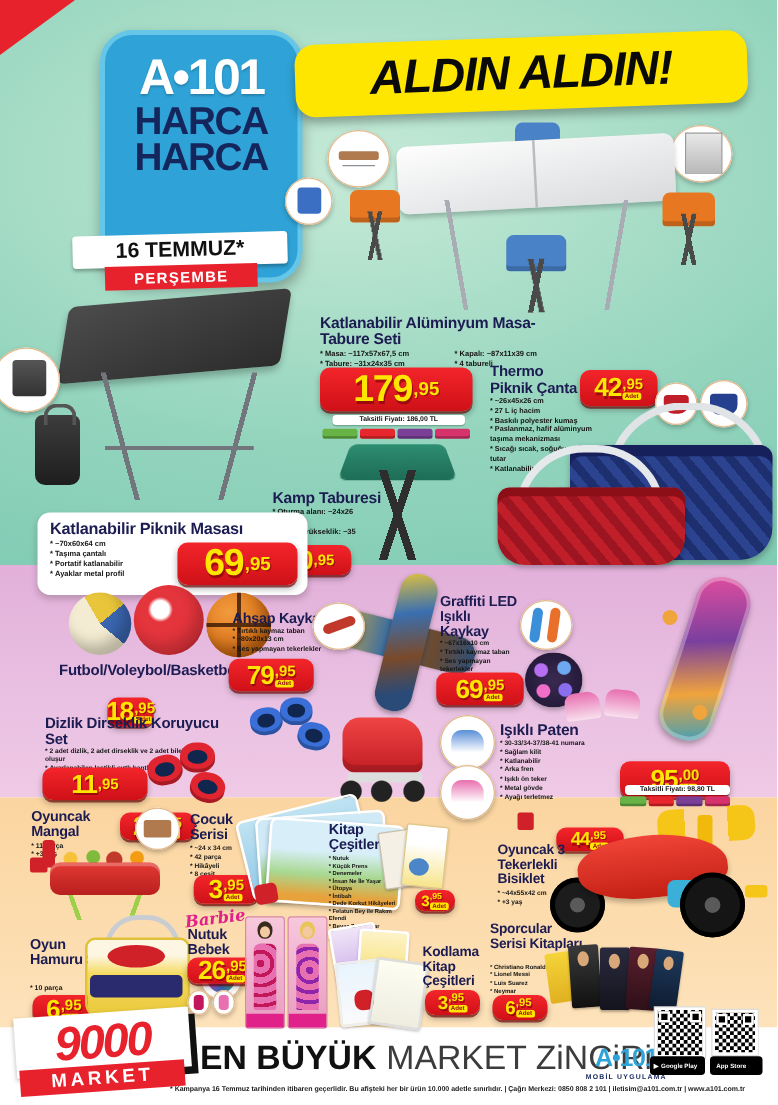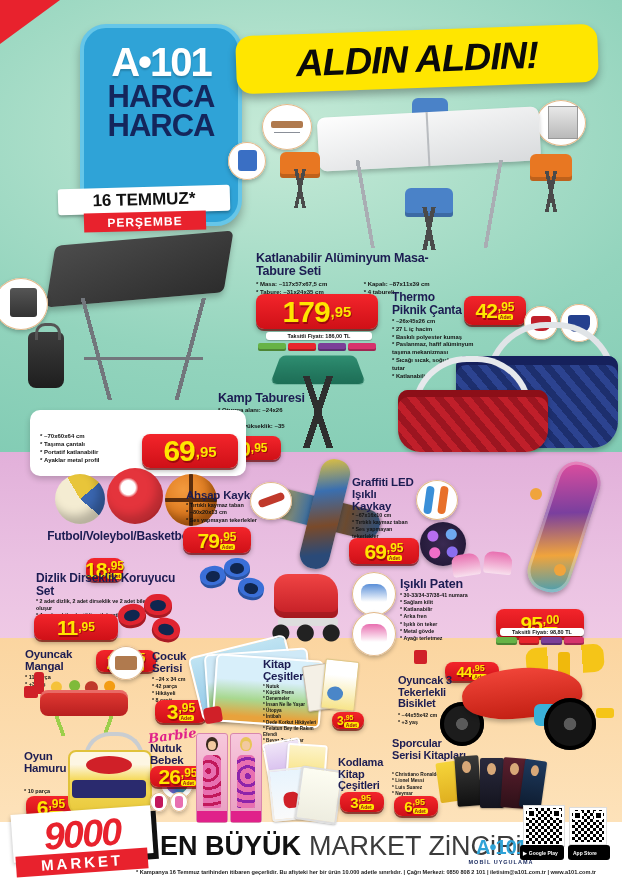--- a/index.html
+++ b/index.html
@@ -182,20 +182,21 @@
     <div class="b">Yerden yükseklik: ~35 cm</div>
   </div>
   <div class="price p-md" style="left:215px;top:436px;width:66px;height:24px">
     <span class="int">10</span>
     <span class="dw">
         <span class="dec">,95</span>
       </span>
   </div>
 
   <div class="s" style="left:30px;top:410px;width:216px;height:66px;background:#fff;border-radius:10px;box-shadow:0 3px 6px rgba(0,0,0,.2)">
+    <div class="t" style="left:10px;top:6px;width:200px;font-size:13px">Katlanabilir Piknik Masası</div>
     <div class="bl" style="left:10px;top:22px;width:100px;font-size:6px">
       <div class="b">~70x60x64 cm</div>
       <div class="b">Taşıma çantalı</div>
       <div class="b">Portatif katlanabilir</div>
       <div class="b">Ayaklar metal profil</div>
     </div>
     <div class="price p-lg" style="left:112px;top:24px;width:96px;height:34px">
       <span class="int">69</span>
       <span class="dw">
           <span class="dec">,95</span>

